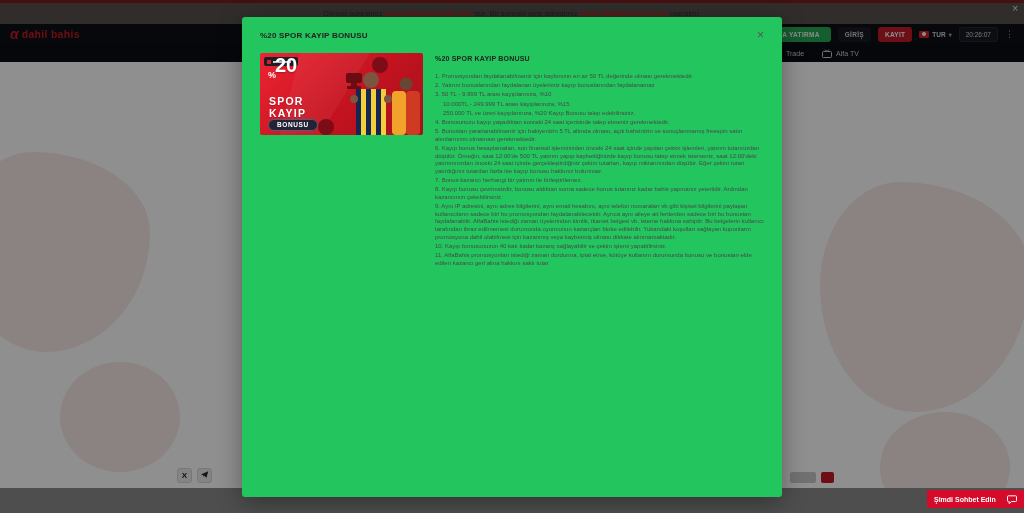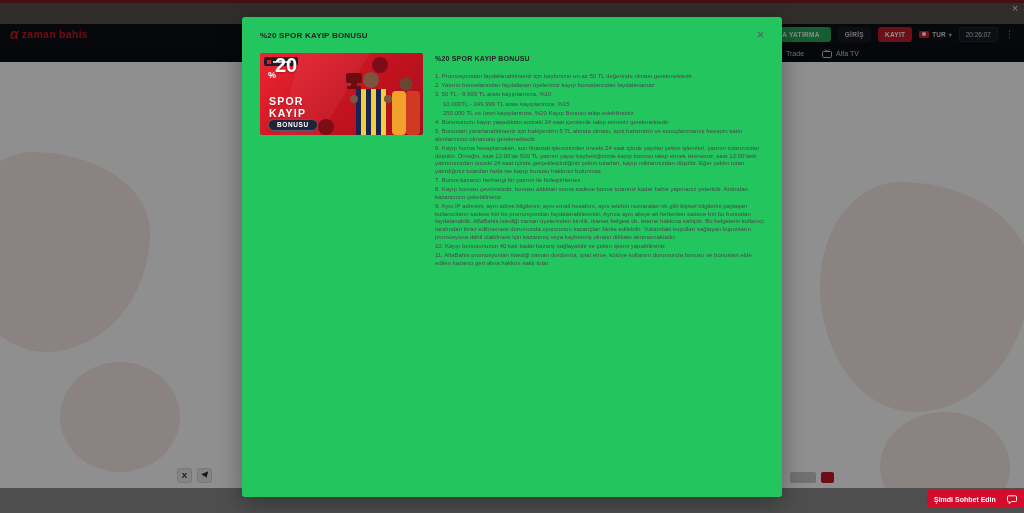--- a/index.html
+++ b/index.html
@@ -90,27 +90,28 @@
 
   
   .chat { position:absolute; right:0; bottom:5px; width:97px; height:18px; background:#d50b2b; z-index:15;
           display:flex; align-items:center; justify-content:space-between; padding:0 7px; border-radius:2px 0 0 2px; cursor:pointer; }
   .chat-label { color:#fff; font-size:7px; font-weight:bold; }
 </style>
 </head>
 <body>
 
 <div class="banner">
+  <span class="banner-text"><span>Güncel adresimiz </span><a class="banner-link" href="#">www.alfabahis1393.com</a><span>'dur. Bir sonraki giriş adresimiz </span><a class="banner-link" href="#">www.alfabahis1394.com</a><span> olacaktır.</span></span>
   <span class="banner-close">×</span>
 </div>
 
 <div class="header">
   <div class="logo">
     <span class="logo-alpha">α</span>
-    <span class="logo-text">zaman bahis</span>
+    <span class="logo-text">dahil bahis</span>
   </div>
   <div class="header-right">
     <button class="btn btn-deposit">PARA YATIRMA</button>
     <button class="btn btn-login">GİRİŞ</button>
     <button class="btn btn-register">KAYIT</button>
     <div class="lang">
       <span class="flag"></span>
       <span>TUR</span>
       <span class="chev">▾</span>
     </div>

